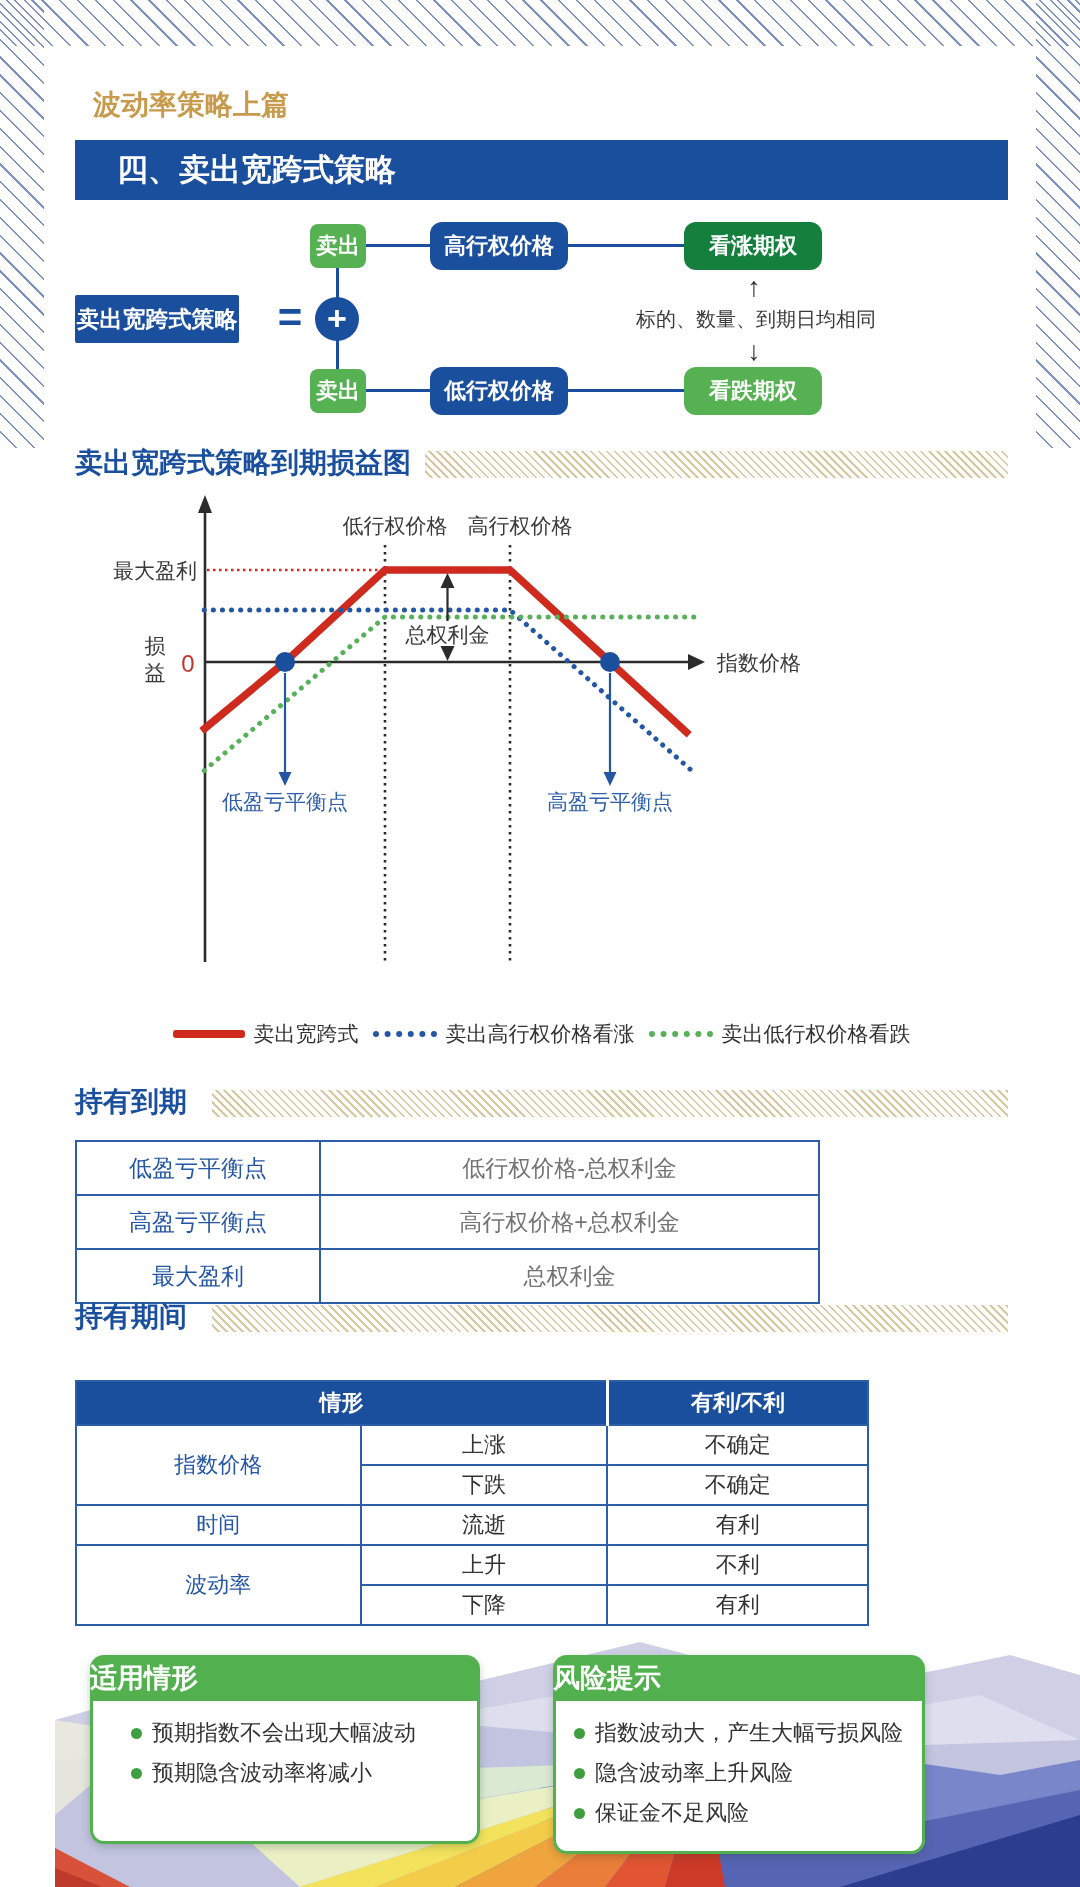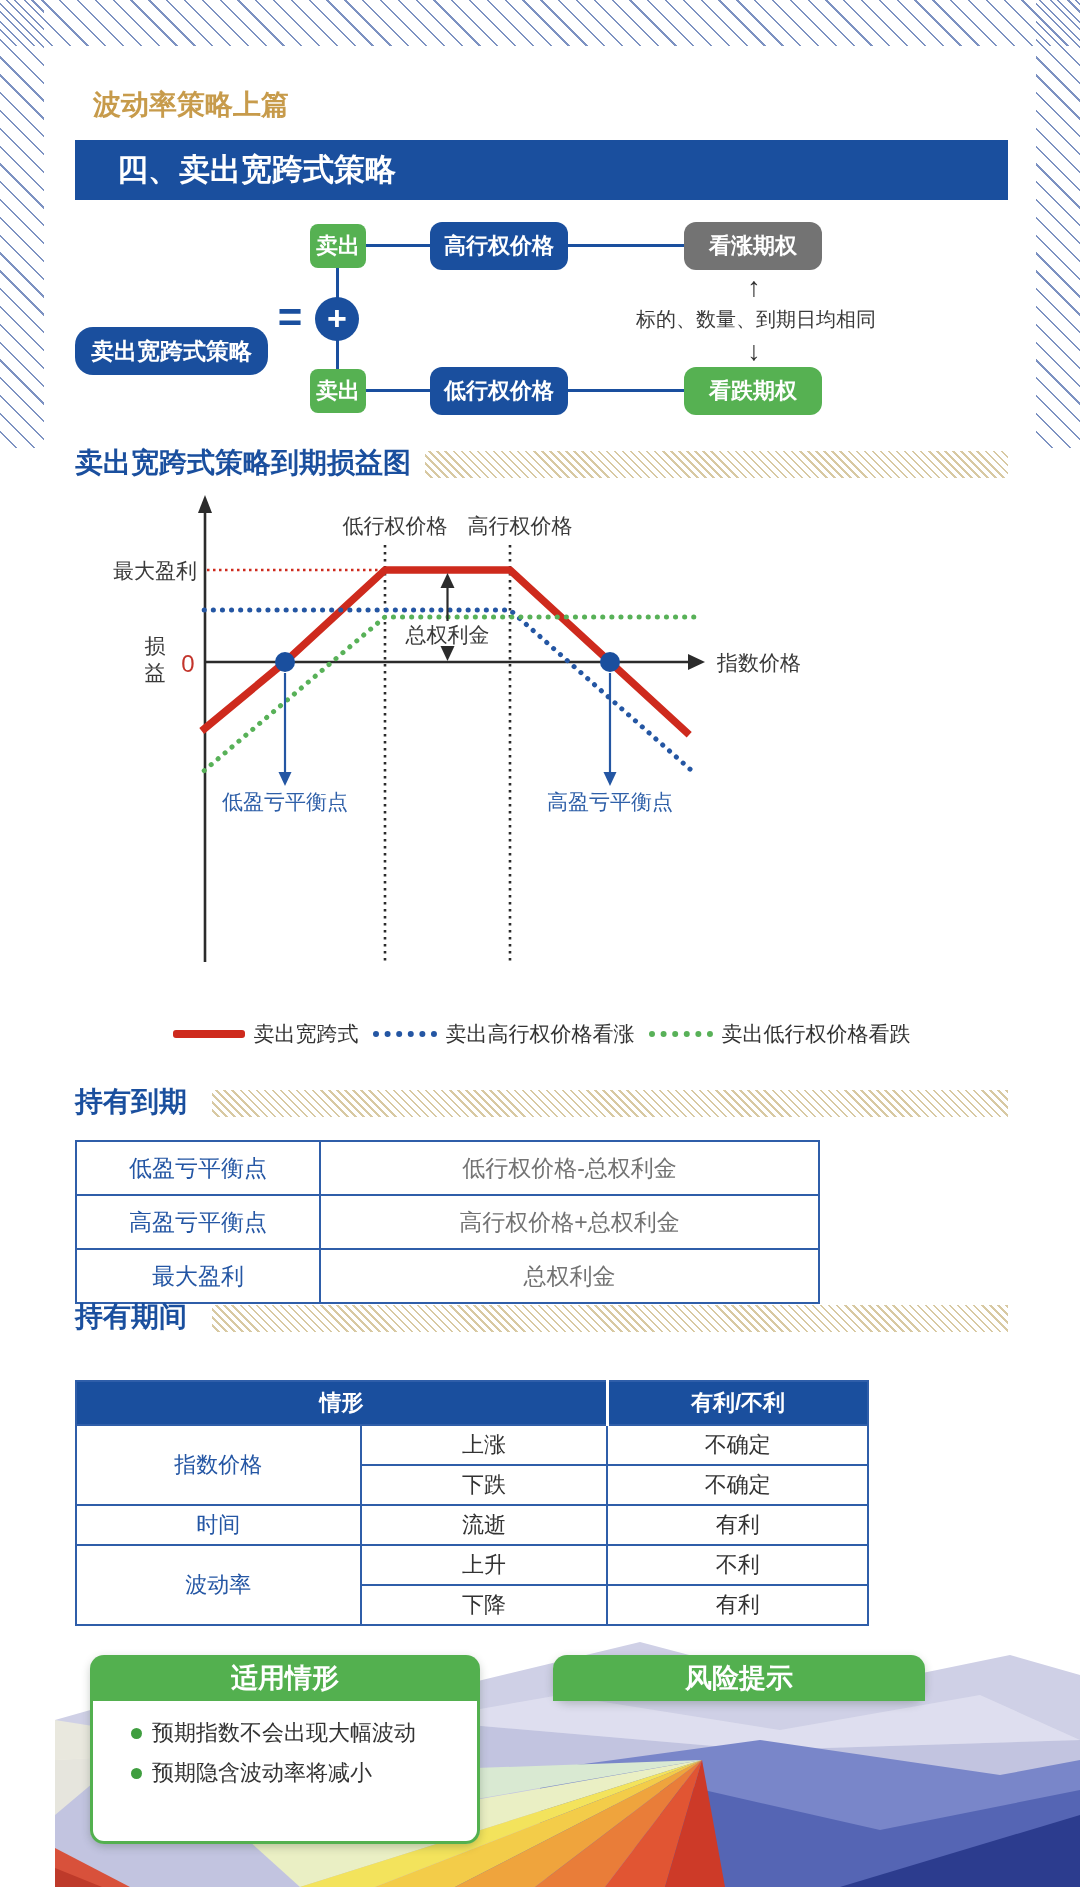--- a/index.html
+++ b/index.html
@@ -14,21 +14,21 @@
   .tan-band{position:absolute;height:27px;background:repeating-linear-gradient(45deg,transparent 0 4px,#D8C9A2 4px 5.7px);}
 
   .kicker{position:absolute;left:93px;top:86px;font-size:28px;font-weight:bold;color:#C79B4B;}
   .title-bar{position:absolute;left:75px;top:140px;width:933px;height:60px;background:#1A4F9E;}
   .title-bar span{display:block;padding-left:42px;line-height:60px;color:#fff;font-size:31px;font-weight:bold;}
 
   
   .dg-box{position:absolute;color:#fff;font-weight:bold;text-align:center;}
   .dg-blue{background:#1A4F9E;}
   .dg-green{background:#56B152;}
-  .dg-red{background:#737373;}
+  .dg-red{background:#15803d;}
   .dg-line{position:absolute;background:#1A4F9E;}
   .dg-equals{position:absolute;left:268px;top:295px;width:44px;height:48px;line-height:46px;text-align:center;font-size:42px;font-weight:bold;color:#1A4F9E;}
   .dg-plus{position:absolute;left:315px;top:297px;width:44px;height:44px;border-radius:50%;background:#1A4F9E;color:#fff;font-size:34px;font-weight:bold;line-height:42px;text-align:center;}
   .dg-arrow{position:absolute;width:32px;text-align:center;font-size:27px;color:#333;font-weight:bold;}
   .dg-note{position:absolute;left:626px;top:306px;width:260px;text-align:center;font-size:20px;color:#3a3a3a;}
 
   .sec-title{position:absolute;left:75px;font-size:28px;font-weight:bold;color:#1A4F9E;}
 
   
   .chart-wrap{position:absolute;left:75px;top:485px;width:933px;height:530px;}
@@ -50,21 +50,21 @@
   .tbl1 td.val{color:#737373;}
 
   .tbl2{position:absolute;left:75px;top:1380px;width:794px;border:2px solid #2F5EA9;}
   .tbl2 th{background:#1A4F9E;color:#fff;font-size:22px;font-weight:bold;height:40px;border:none;}
   .tbl2 thead th + th{border-left:3px solid #fff;}
   .tbl2 td{border:2px solid #2F5EA9;height:36px;text-align:center;font-size:22px;color:#333;}
   .tbl2 td.factor{color:#2456A4;}
 
   
   .card{position:absolute;z-index:2;border-radius:15px;box-shadow:0 3px 8px rgba(40,60,40,.25);background:#fff;}
-  .card .hd{background:#53B04F;border-radius:14px 14px 0 0;height:46px;line-height:46px;text-align:center;color:#fff;font-size:27px;font-weight:bold;}
+  .card .hd{background:#53B04F;border-radius:14px 14px 0 0;height:46px;line-height:46px;color:#fff;font-size:27px;font-weight:bold;}
   .card .bd{border:3px solid #53B04F;border-top:none;border-radius:0 0 14px 14px;padding:12px 18px 6px 18px;background:#fff;}
   .card ul{margin:0;padding:0;}
   .card li{list-style:none;display:flex;align-items:center;gap:10px;font-size:22px;color:#333;line-height:40px;}
   .bdot{display:inline-block;width:11px;height:11px;border-radius:50%;background:#3F9E3F;flex:0 0 auto;}
 
   .decor{position:absolute;left:0;top:1600px;width:1080px;height:287px;z-index:1;}
 </style>
 </head>
 <body>
 
@@ -76,21 +76,21 @@
 
   <div class="kicker">波动率策略上篇</div>
 
   <div class="title-bar">
     <span>四、卖出宽跨式策略</span>
   </div>
 
   <div>
     <div class="dg-line" style="left:336px;top:246px;width:3px;height:146px;"></div>
 
-    <div class="dg-box dg-blue" style="left:75px;top:295px;width:193px;height:48px;line-height:48px;border-radius:18px;font-size:23px;margin-top:32px;">卖出宽跨式策略</div>
+    <div class="dg-box dg-blue" style="left:75px;top:295px;width:164px;height:48px;line-height:48px;border-radius:2px;font-size:23px;">卖出宽跨式策略</div>
     <div class="dg-equals">=</div>
     <div class="dg-plus">+</div>
 
     <div class="dg-box dg-green" style="left:310px;top:224px;width:56px;height:44px;line-height:44px;border-radius:8px;font-size:22px;">卖出</div>
     <div class="dg-line" style="left:366px;top:244px;width:64px;height:3px;"></div>
     <div class="dg-box dg-blue" style="left:430px;top:222px;width:138px;height:48px;line-height:48px;border-radius:12px;font-size:22px;">高行权价格</div>
     <div class="dg-line" style="left:568px;top:244px;width:116px;height:3px;"></div>
     <div class="dg-box dg-red" style="left:684px;top:222px;width:138px;height:48px;line-height:48px;border-radius:12px;font-size:22px;">看涨期权</div>
 
     <div class="dg-box dg-green" style="left:310px;top:369px;width:56px;height:44px;line-height:44px;border-radius:8px;font-size:22px;">卖出</div>
@@ -252,15 +252,31 @@
         <li>
             <span class="bdot"></span>
             <span>预期隐含波动率将减小</span>
           </li>
       </ul>
     </div>
   </div>
 
   <div class="card" style="left:553px;top:1655px;width:372px;">
     <div class="hd">风险提示</div>
+    <div class="bd" style="min-height:132px;">
+      <ul>
+        <li>
+            <span class="bdot"></span>
+            <span>指数波动大，产生大幅亏损风险</span>
+          </li>
+        <li>
+            <span class="bdot"></span>
+            <span>隐含波动率上升风险</span>
+          </li>
+        <li>
+            <span class="bdot"></span>
+            <span>保证金不足风险</span>
+          </li>
+      </ul>
+    </div>
   </div>
 
 </div>
 
 </body></html>

